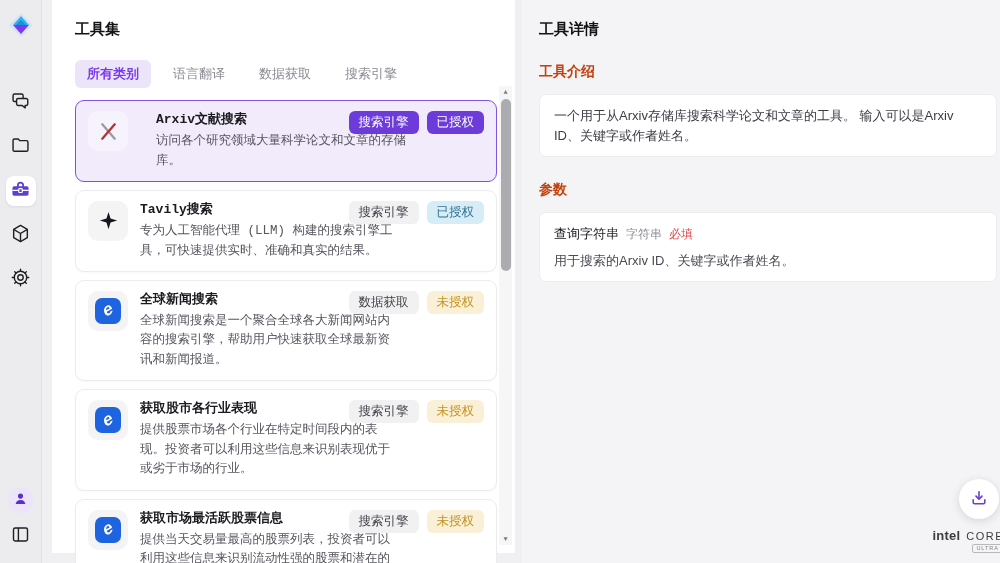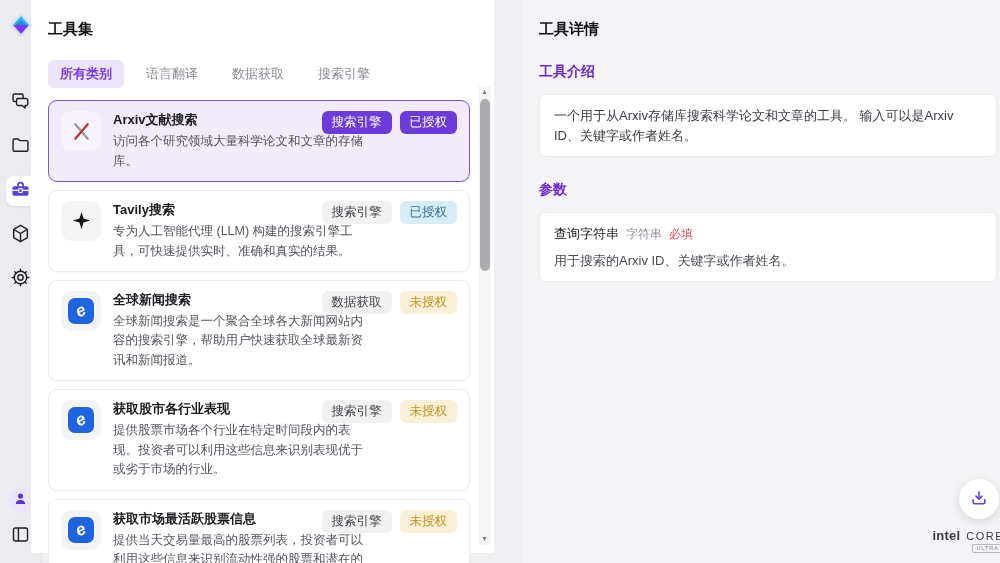--- a/index.html
+++ b/index.html
@@ -22,37 +22,37 @@
     width:30px; height:30px; border-radius:8px;
     display:flex; align-items:center; justify-content:center; cursor:pointer;
   }
   .side-item svg { width:21px; height:21px; }
   .side-item.active { background:#ffffff; box-shadow:0 1px 3px rgba(0,0,0,.08); }
   .side-bottom { margin-top:auto; margin-bottom:12px; display:flex; flex-direction:column; gap:8px; align-items:center; }
   .side-bottom .side-item.avatar-item { background:#ece4fa; border-radius:50%; width:26px; height:26px; }
   .side-bottom .side-item.avatar-item svg { width:17px; height:17px; }
   
   .toolset-panel {
-    position:absolute; left:31px; top:0; width:463px; height:553px;
-    background:#ffffff; padding:20px 0 0 17px;
+    position:absolute; left:52px; top:0; width:463px; height:553px;
+    background:#ffffff; padding:20px 0 0 23px;font-family:Liberation Mono, monospace;
   }
   .panel-title { font-size:15px; font-weight:700; color:#141418; }
   .tabs { display:flex; gap:10px; margin-top:21px; }
   .tab {
     font-size:13px; color:#8a8a93; padding:5px 12px; border-radius:6px; cursor:pointer; white-space:nowrap;
   }
   .tab.active { background:var(--tab_active_bg); color:var(--tab_active_text); font-weight:600; }
   .tool-list { margin-top:12px; width:422px; display:flex; flex-direction:column; gap:8px; }
   .tool-card {
     position:relative; display:flex; align-items:flex-start;
     background:#ffffff; border:1px solid #ececef; border-radius:9px;
     padding:10px 12px; cursor:pointer;
     box-shadow:0 1px 2px rgba(0,0,0,.03);
   }
-  .tool-card.selected { background:var(--accent_light_bg); border:1.5px solid var(--accent_border); }
+  .tool-card.selected { background:var(--accent_light_bg); border:1.5px solid var(--accent_border);gap:16px; }
   .tool-icon {
     width:40px; height:40px; flex:0 0 40px; background:#f4f4f5; border-radius:10px;
     display:flex; align-items:center; justify-content:center;
   }
   .tool-card.selected .tool-icon { background:#f7f3fd; }
   .tool-icon svg { width:23px; height:23px; }
   .juhe {
     width:26px; height:26px; background:var(--juhe_blue); border-radius:7px;
     display:flex; align-items:center; justify-content:center;
     color:#fff; font-weight:700; font-size:17px; font-style:italic;
@@ -79,21 +79,21 @@
   .sb-thumb {
     position:absolute; top:13px; left:1.5px; width:10px; height:172px;
     background:#acacb0; border-radius:6px; cursor:pointer;
   }
   
   .detail-panel {
     position:absolute; left:522px; top:0; width:495px; height:563px;
     background:#f4f4f6; padding:20px 20px 0 17px;
   }
   .detail-title { font-size:15px; font-weight:700; color:#141418; }
-  .section-heading { font-size:14px; font-weight:700; color:#6d28d9; margin-top:24px; }
+  .section-heading { font-size:14px; font-weight:700; color:#c2410c; margin-top:24px; }
   .detail-box {
     margin-top:13px; background:#ffffff; border:1px solid #ececef; border-radius:7px;
     padding:11px 14px; font-size:13px; color:#3c3c44; line-height:1.5;
   }
   .param-head { display:flex; align-items:baseline; gap:7px; }
   .param-name { font-size:13px; font-weight:400; color:#1a1a1f; }
   .param-type { font-size:12px; color:#8a8a93; }
   .param-required { font-size:12px; color:var(--required_red); }
   .param-desc { margin-top:7px; font-size:13px; color:#4a4a52; }
   

